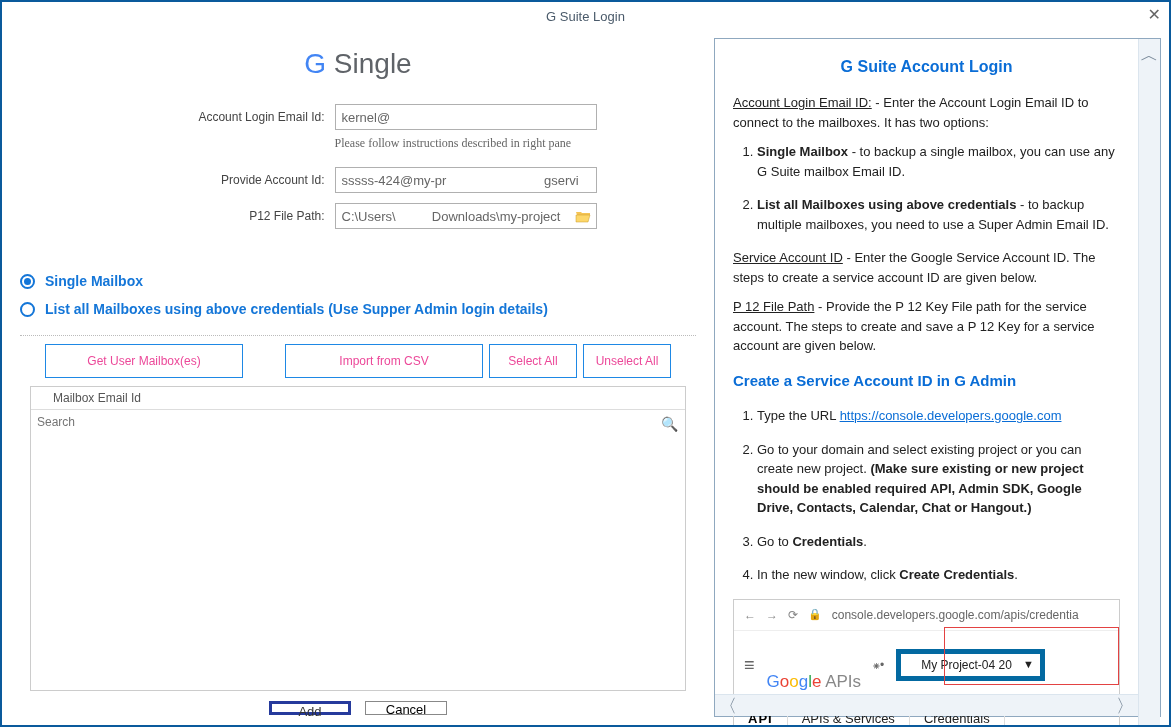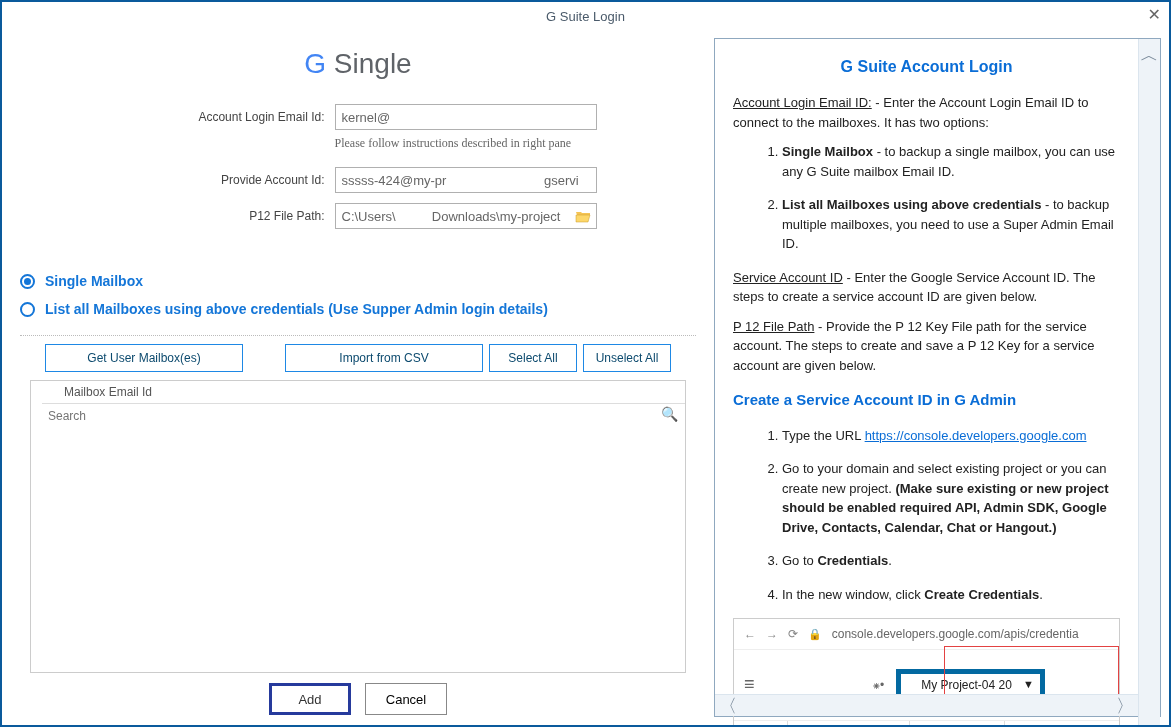--- a/index.html
+++ b/index.html
@@ -72,21 +72,20 @@
     margin-bottom: 14px;
   }
   .right-content p { margin: 4px 0 10px 0; }
   .right-content u { text-decoration: underline; }
   .right-content ol {
     padding-left: 24px;
     margin-bottom: 10px;
   }
   .right-content ol li {
     margin-bottom: 14px;
-    margin-left: 25px;
   }
   .right-content .sub {
     color: #0a6dd6;
     font-size: 15px;
     font-weight: 600;
     margin: 14px 0 14px 0;
   }
   .right-content a {
     color: #0a6dd6;
     text-decoration: underline;
@@ -249,66 +248,65 @@
     margin: 6px 0 8px 0;
   }
   
   .btnrow {
     display: flex;
     gap: 6px;
     margin: 0 0 8px 0;
     justify-content: center;
   }
   .btnrow button {
-    height: 28px;
+    height: 34px;
     border: 1px solid #1e88e5;
     background: #fff;
-    color: #0c4a6e;
+    color: #ec4899;
     font-size: 12px;
     cursor: pointer;
   }
   .btnrow .b1 { width: 198px; }
   .btnrow .b2 { width: 198px; margin-left: 36px; }
   .btnrow .b3 { width: 88px; }
   .btnrow .b4 { width: 88px; }
   
   .mailbox-wrap {
     border: 1px solid #ccc;
     flex: 1;
     margin: 0 10px;
     display: flex;
     flex-direction: column;
     position: relative;
-    padding-left: 11px;
   }
   .mailbox-head {
     border-bottom: 1px solid #ddd;
     padding: 4px 22px;
     font-size: 12px;
     color: #555;
   }
   .mailbox-search {
-    display: flex; align-items:flex-start;
+    display: flex; align-items:flex-end;
     padding: 2px 6px;
   }
   .mailbox-search input {
     flex: 1; border:none; height:20px;
     font-size: 12px; color:#888;
   }
   .mailbox-search .sicon { color:#1e88e5; font-size:14px; }
   
   .bottom-btns {
     margin-top: 10px;
     display: flex;
     justify-content: center;
     gap: 14px;
   }
   .bottom-btns button {
     width: 82px;
-    height: 32px;
+    height: 14px;
     background: #fff;
     font-size: 13px;
     cursor: pointer;
   }
   .bottom-btns .add {
     border: 3px solid #263a9c;
     color: #333;
   }
   .bottom-btns .cancel {
     border: 1px solid #888;

